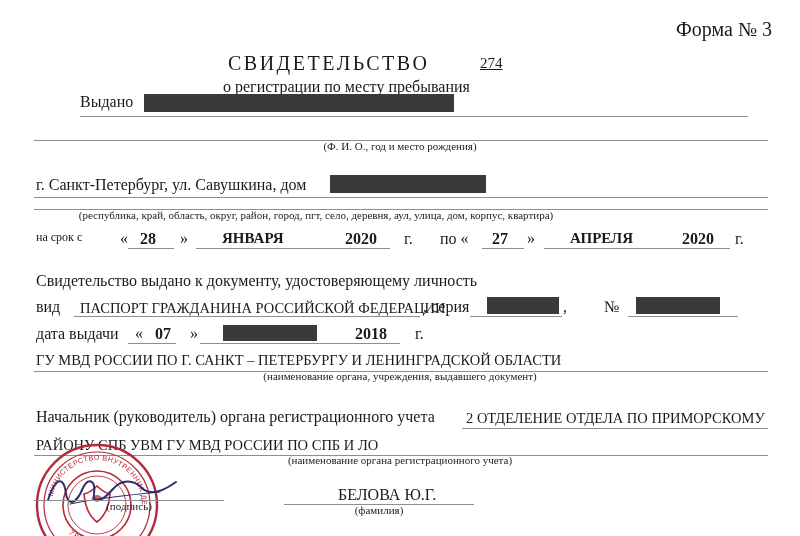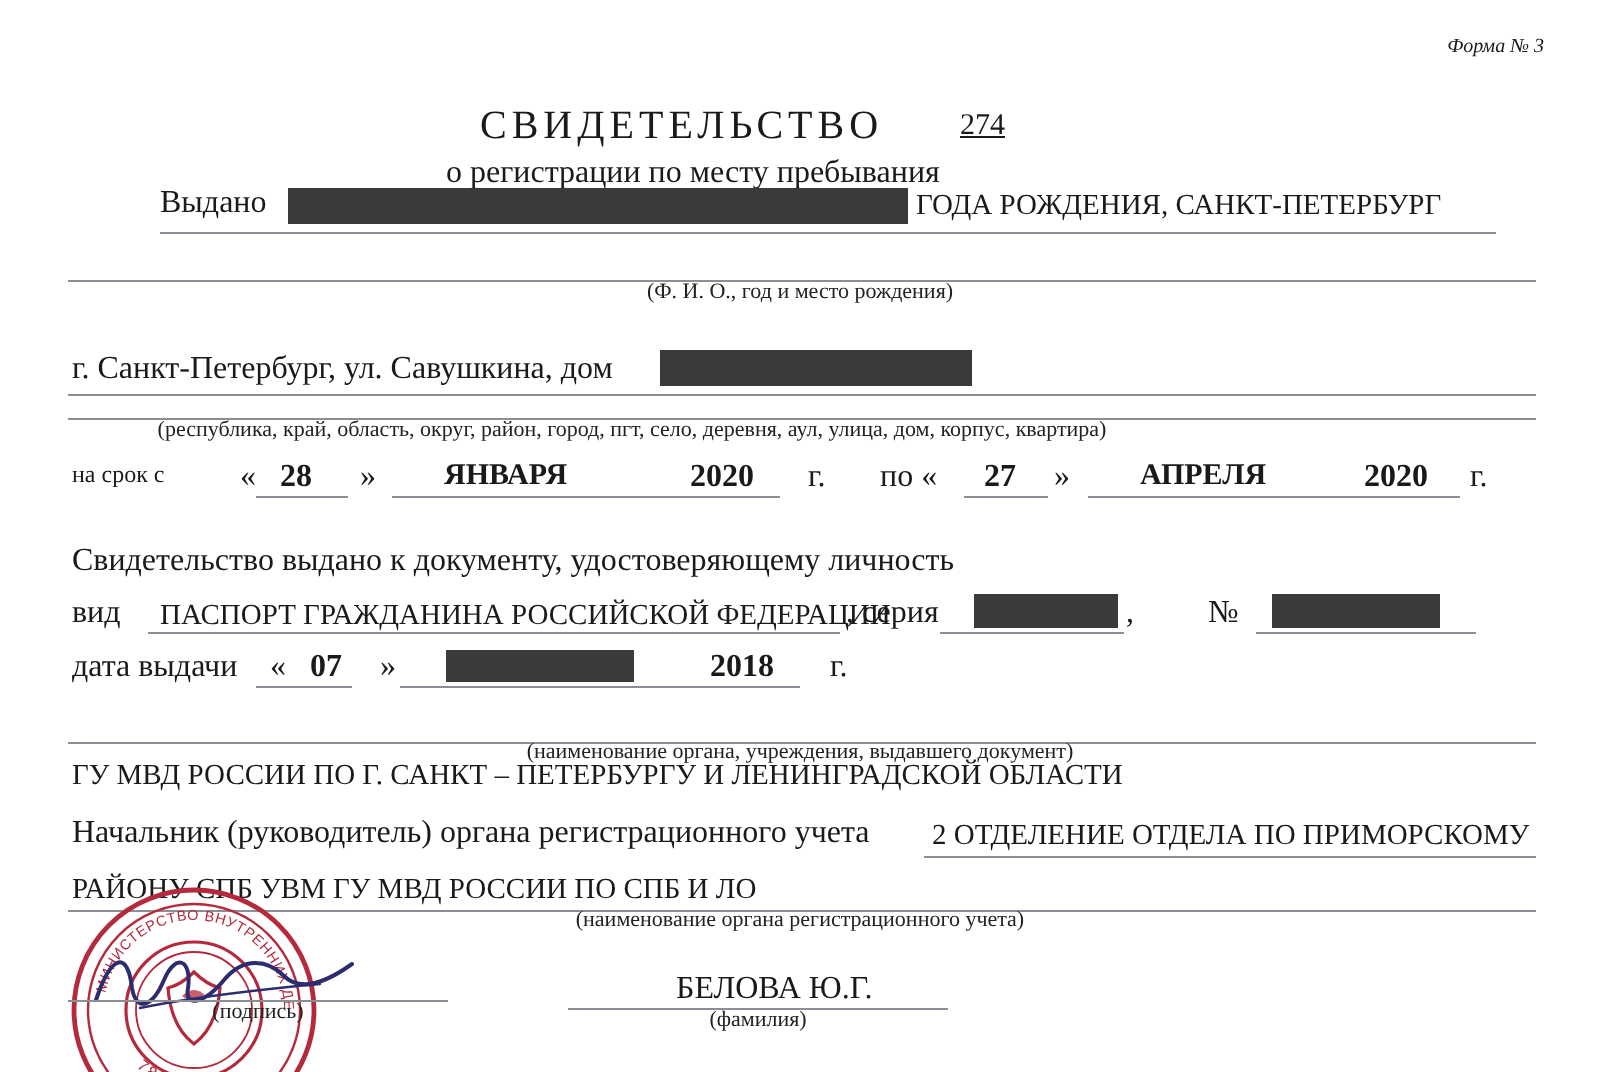--- a/index.html
+++ b/index.html
@@ -17,28 +17,27 @@
   }
   .page {
     position: relative;
     width: 800px;
     height: 536px;
   }
   .form-no {
     position: absolute;
     top: 18px;
     right: 28px;
-    font-size: 10px;
+    font-size: 20px;
     font-family: "Liberation Serif", serif;
-    font-style: italic;
   }
   .title {
     position: absolute;
     top: 52px;
-    left: 240px;
+    left: 228px;
     font-size: 20px;
     letter-spacing: 2.5px;
     font-family: "Liberation Serif", serif;
   }
   .title-number {
     position: absolute;
     top: 55px;
     left: 480px;
     font-size: 15px;
     text-decoration: underline;
@@ -107,21 +106,20 @@
 <div class="page">
 
   <div class="form-no">Форма № 3</div>
 
   <div class="title">СВИДЕТЕЛЬСТВО</div>
   <div class="title-number">274</div>
   <div class="subtitle">о регистрации по месту пребывания</div>
 
   <div class="row-label" style="top:93px; left:80px;">Выдано</div>
   <div class="redact" style="top:94px; left:144px; width:310px; height:18px;"></div>
-  <div class="upper-text" style="top:95px; left:458px;">ГОДА РОЖДЕНИЯ, САНКТ-ПЕТЕРБУРГ</div>
   <div class="rule" style="top:116px; left:80px; width:668px;"></div>
 
   <div class="rule" style="top:140px; left:34px; width:734px;"></div>
   <div class="caption" style="top:140px; left:0px; width:800px;">(Ф. И. О., год и место рождения)</div>
 
 
   <div class="row-label" style="top:176px; left:36px;">г. Санкт-Петербург, ул. Савушкина, дом</div>
   <div class="redact" style="top:175px; left:330px; width:156px; height:18px;"></div>
   <div class="rule" style="top:197px; left:34px; width:734px;"></div>
   <div class="rule" style="top:209px; left:34px; width:734px;"></div>
@@ -163,21 +161,21 @@
   <div class="row-label" style="top:325px; left:36px;">дата выдачи</div>
   <div class="row-label" style="top:325px; left:135px;">«</div>
   <div class="row-label bold-val" style="top:325px; left:155px;">07</div>
   <div class="row-label" style="top:325px; left:190px;">»</div>
   <div class="redact" style="top:325px; left:223px; width:94px; height:16px;"></div>
   <div class="row-label bold-val" style="top:325px; left:355px;">2018</div>
   <div class="row-label" style="top:325px; left:415px;">г.</div>
   <div class="rule" style="top:343px; left:128px; width:48px;"></div>
   <div class="rule" style="top:343px; left:200px; width:200px;"></div>
 
-  <div class="upper-text" style="top:352px; left:36px;margin-top:28px;">ГУ  МВД  РОССИИ  ПО  Г. САНКТ – ПЕТЕРБУРГУ  И  ЛЕНИНГРАДСКОЙ ОБЛАСТИ</div>
+  <div class="upper-text" style="top:352px; left:36px;">ГУ  МВД  РОССИИ  ПО  Г. САНКТ – ПЕТЕРБУРГУ  И  ЛЕНИНГРАДСКОЙ ОБЛАСТИ</div>
   <div class="rule" style="top:371px; left:34px; width:734px;"></div>
   <div class="caption" style="top:370px; left:0px; width:800px;">(наименование органа, учреждения, выдавшего документ)</div>
 
   <div class="row-label" style="top:408px; left:36px;">Начальник (руководитель) органа регистрационного учета</div>
   <div class="upper-text" style="top:410px; left:466px;">2 ОТДЕЛЕНИЕ ОТДЕЛА  ПО ПРИМОРСКОМУ</div>
   <div class="rule" style="top:428px; left:462px; width:306px;"></div>
 
   <div class="upper-text" style="top:437px; left:36px;">РАЙОНУ СПБ УВМ  ГУ  МВД РОССИИ  ПО СПБ  И  ЛО</div>
   <div class="rule" style="top:455px; left:34px; width:734px;"></div>
   <div class="caption" style="top:454px; left:0px; width:800px;">(наименование органа регистрационного учета)</div>

